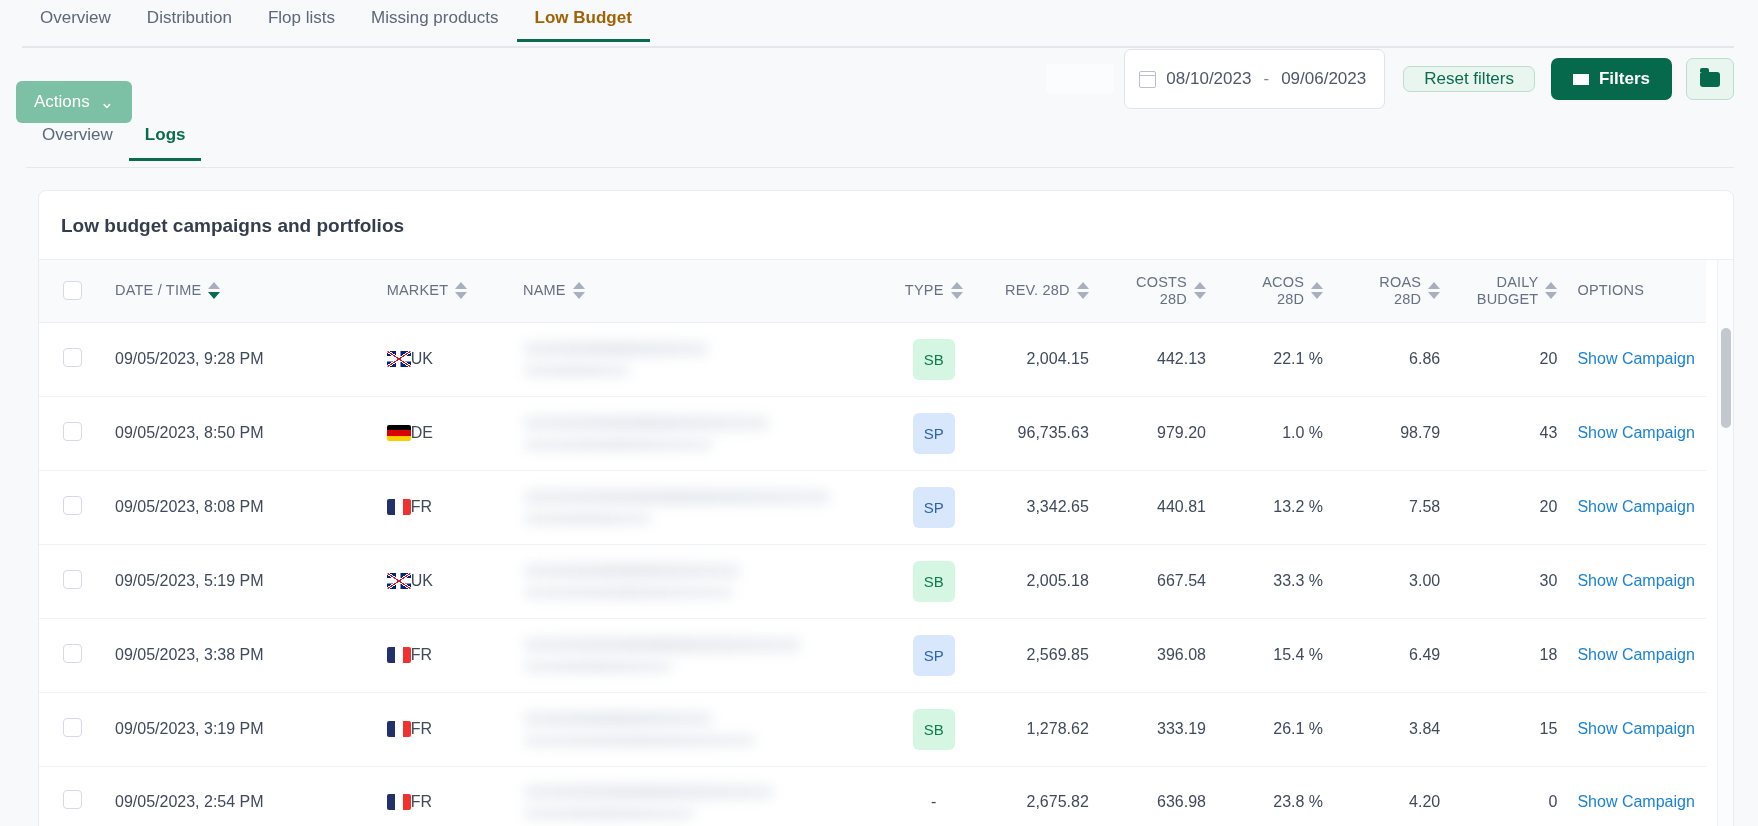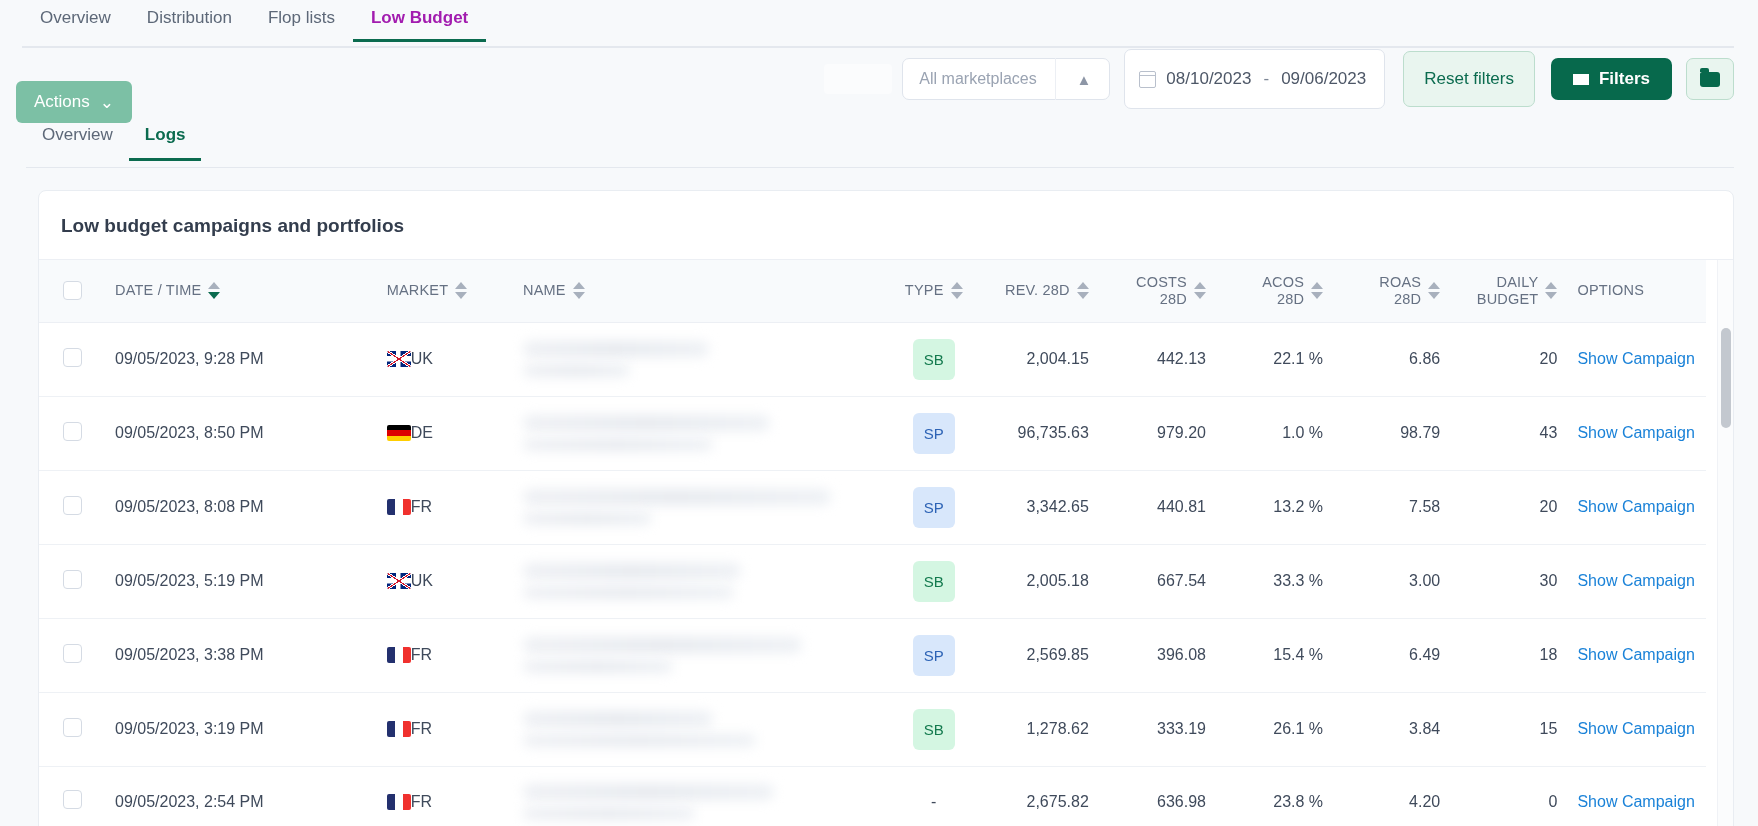--- a/index.html
+++ b/index.html
@@ -30,21 +30,21 @@
   }
   .topnav-tab {
     position: relative;
     padding: 8px 18px 14px 18px;
     font-size: 17px;
     color: #5d6878;
     cursor: pointer;
     white-space: nowrap;
     z-index: 2;
   }
-  .topnav-tab.active { color: #a21caf; font-weight: 600; }
+  .topnav-tab.active { color: #a16207; font-weight: 600; }
   .topnav-tab.active::after {
     content: "";
     position: absolute;
     left: 0; right: 0; bottom: 0;
     height: 3px;
     background: #0b6b4f;
   }
 
   
   .toolbar {
@@ -122,21 +122,21 @@
     position: absolute; inset: 0;
     border: 1.6px solid #b9c0cc;
     border-radius: 2px;
   }
   .cal-ico i::before {
     content:""; position:absolute; left:0; right:0; top:3px; height:1.6px; background:#b9c0cc;
   }
   .date-sep { color:#7d8796; padding: 0 2px; }
 
   .reset-btn {
-    height: 56px;
+    height: 26px;
     border: 1px solid #bcddcd;
     background: #e9f5ef;
     color: #0b6b4f;
     border-radius: 7px;
     padding: 0 20px;
     font-size: 17px;
     cursor: pointer;
     margin-right: 16px;
   }
   .filters-btn {
@@ -346,38 +346,34 @@
     border-radius: 6px;
   }
 </style>
 </head>
 <body>
 
 <div class="topnav" id="topnav">
     <div class="topnav-tab">Overview</div>
     <div class="topnav-tab">Distribution</div>
     <div class="topnav-tab">Flop lists</div>
+    <div class="topnav-tab">Missing products</div>
     <div class="topnav-tab active">Low Budget</div>
   </div>
 
 <div class="toolbar">
   <button class="actions-btn">
     <span>Actions</span>
     <span>⌄</span>
   </button>
 
   <div class="spacer"></div>
 
   <div class="ghost-box"></div>
 
-  <div class="select-box">
-    <span>All marketplaces</span>
-    <span class="select-divider"></span>
-    <span class="chev">▲</span>
-  </div>
 
   <div class="date-box">
     <span class="cal-ico">
         <i></i>
       </span>
     <span>08/10/2023</span>
     <span class="date-sep">-</span>
     <span>09/06/2023</span>
   </div>
 

